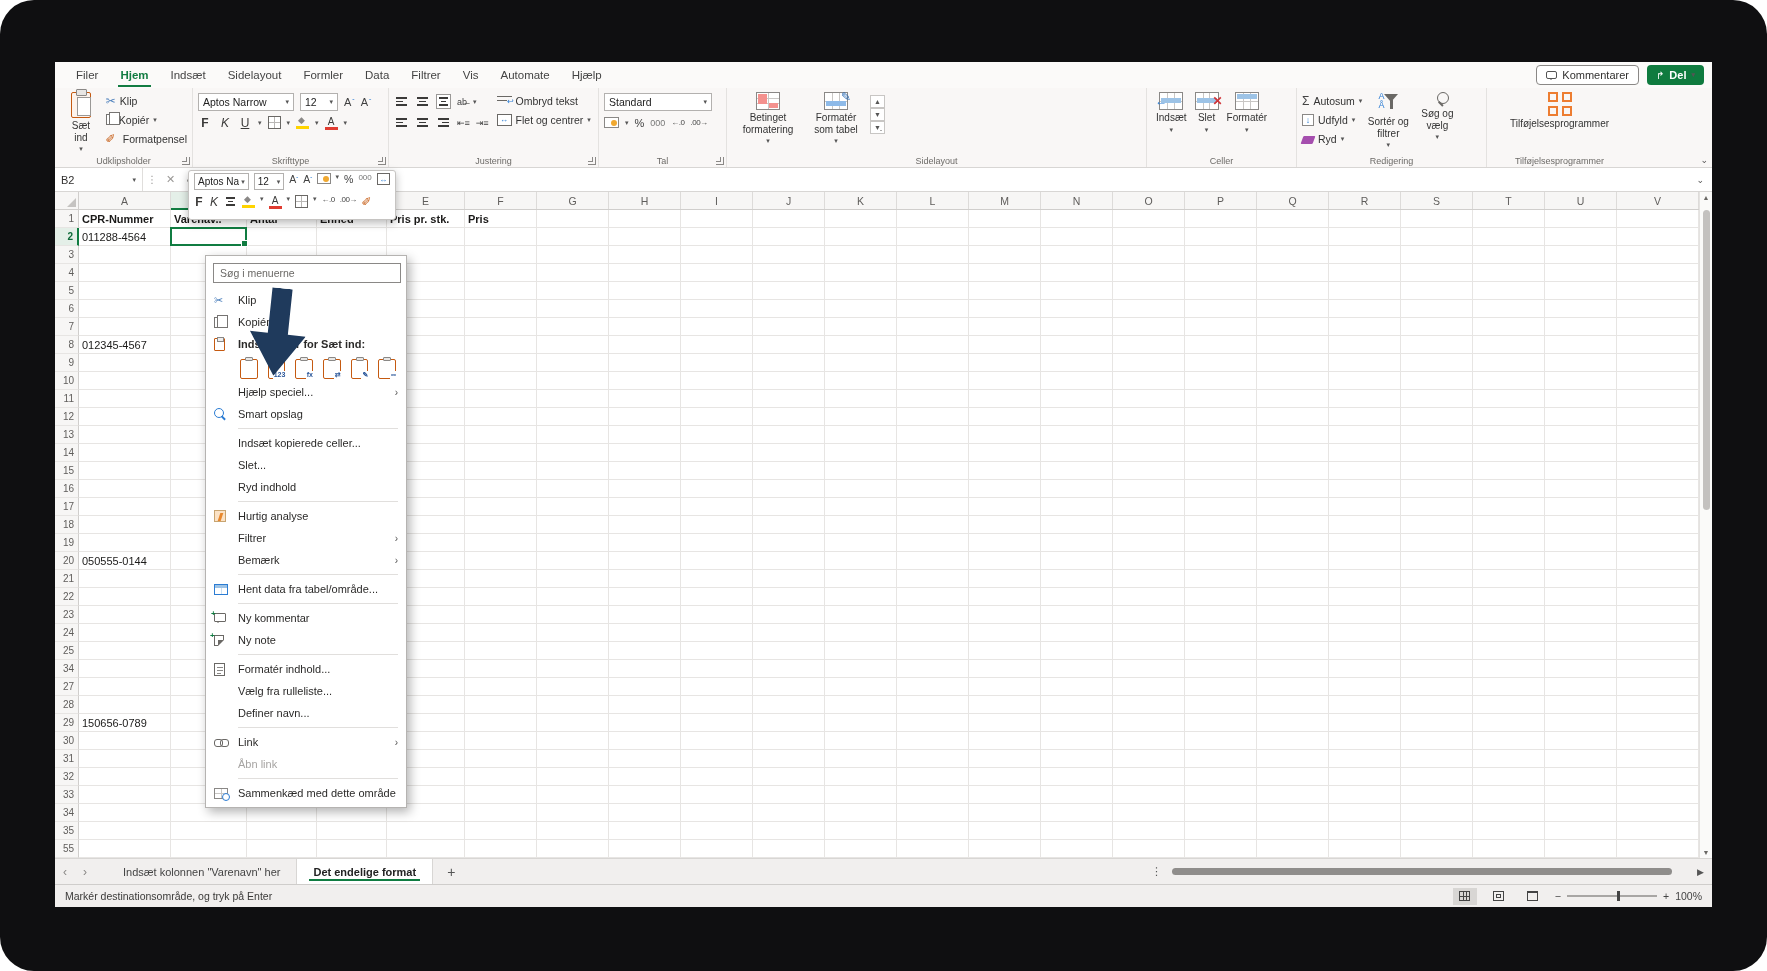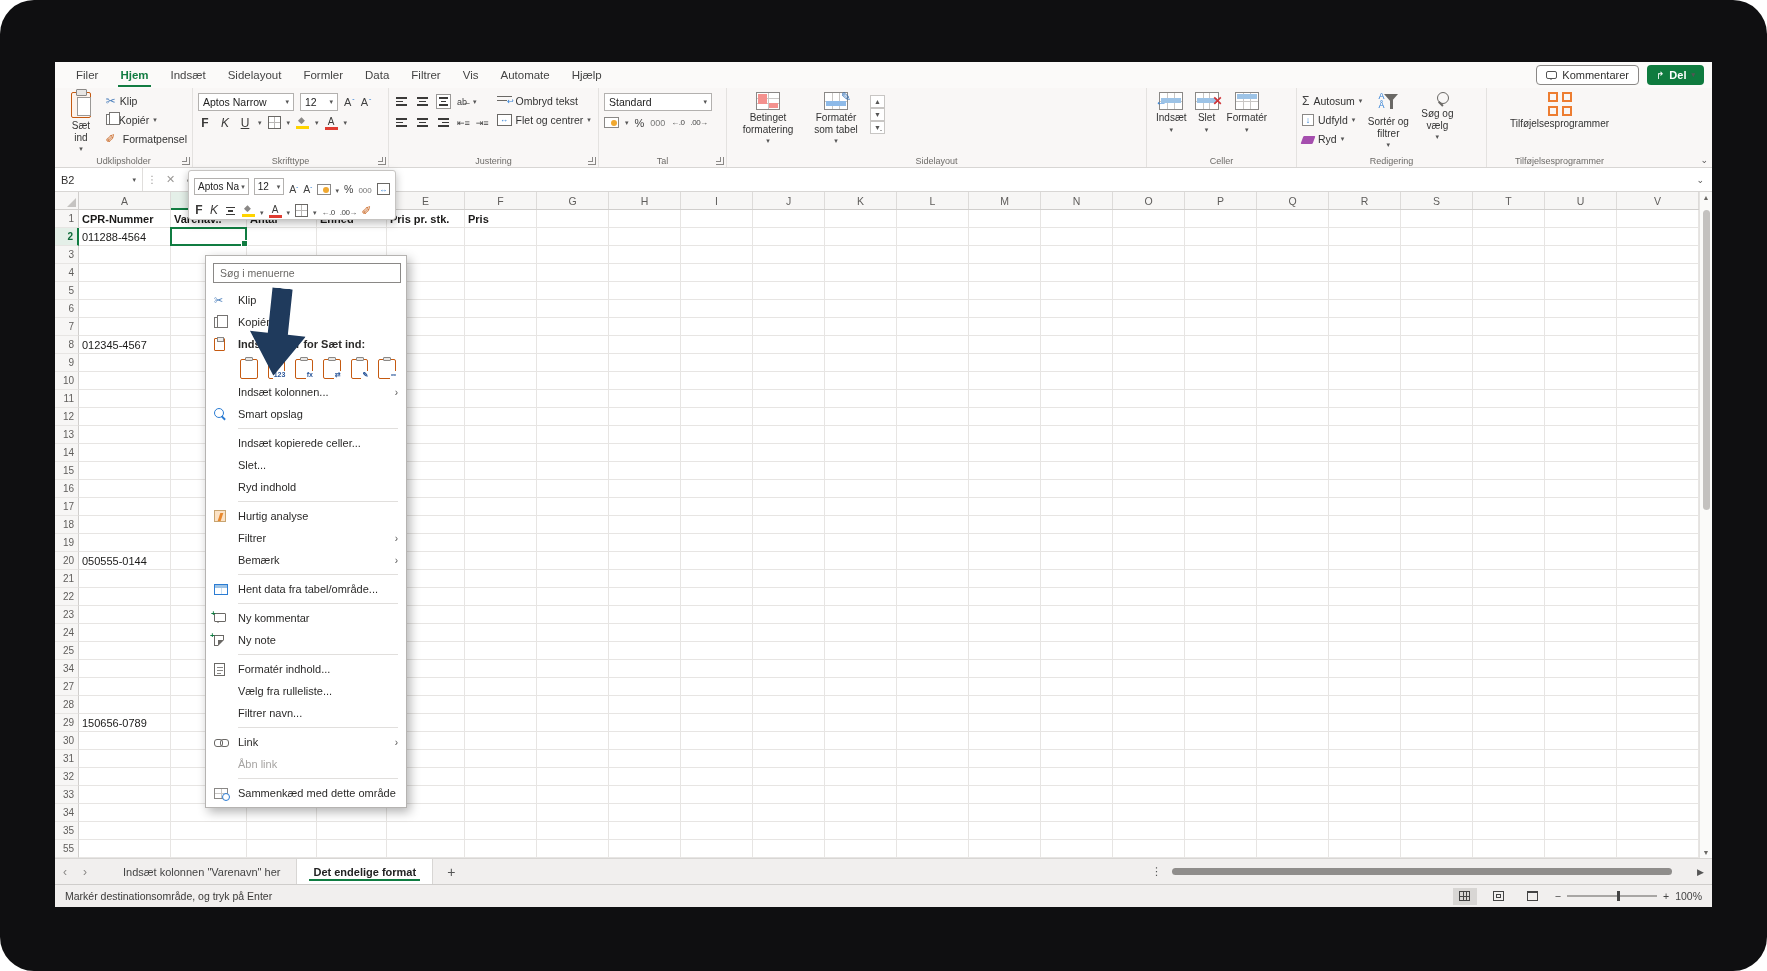--- a/index.html
+++ b/index.html
@@ -149,21 +149,21 @@
   .vb-grid { width: 11px; height: 10px; border: 1px solid #444; background: linear-gradient(#444,#444) 33% 0/1px 100% no-repeat, linear-gradient(#444,#444) 66% 0/1px 100% no-repeat, linear-gradient(#444,#444) 0 50%/100% 1px no-repeat; }
   .vb-page { width: 11px; height: 10px; border: 1px solid #444; display: flex; align-items: center; justify-content: center; }
   .vb-page i { width: 5px; height: 4px; border: 1px solid #444; }
   .vb-break { width: 11px; height: 10px; border: 1px solid #444; border-top: 2px solid #444; }
   .zoomctl { display: flex; align-items: center; gap: 6px; color: #444; }
   .ztrack { width: 90px; height: 2px; background: #a8a6a4; position: relative; }
   .zthumb { position: absolute; left: 55%; top: -4px; width: 3px; height: 10px; background: #444; }
 
   
   .minitb { position: absolute; left: 133px; top: 108px; width: 208px; background: #fff; border: 1px solid #c6c4c2; border-radius: 3px; box-shadow: 0 3px 8px rgba(0,0,0,.28); z-index: 30; padding: 2px 5px; }
-  .mrow { display: flex; align-items: flex-end; gap: 5px; height: 22px; }
+  .mrow { display: flex; align-items: flex-start; gap: 5px; height: 22px; }
   .mdd { border: 1px solid #b3b1af; background: #fff; height: 17px; display: flex; align-items: center; justify-content: space-between; font-size: 10px; padding: 0 3px; color: #222; }
   .msym { font-size: 10.5px; color: #404040; display: flex; align-items: center; }
 
   
   .ctxmenu { position: absolute; left: 150px; top: 193px; width: 202px; background: #fff; border: 1px solid #b5b3b1; box-shadow: 3px 4px 10px rgba(0,0,0,.3); z-index: 40; padding: 4px 0 3px; }
   .ctx-search { margin: 3px 7px 6px; height: 20px; width: 188px; border: 1px solid #8a8886; font-size: 10.5px; padding: 0 6px; color: #333; font-family: "Liberation Sans", sans-serif; }
   .ctx-search::placeholder { color: #6a6865; }
   .mi { display: flex; align-items: center; height: 22px; padding: 0 8px 0 8px; font-size: 11px; color: #2b2a29; white-space: nowrap; }
   .mi .ictd { width: 24px; display: flex; align-items: center; justify-content: flex-start; flex: none; }
   .mi .lbl { flex: 1; overflow: hidden; }
@@ -1509,21 +1509,21 @@
               <span class="tag">✎</span>
             </div>
             <div class="pbtn">
               <span class="body"></span>
               <span class="clip"></span>
               <span class="tag">∞</span>
             </div>
           </div>
           <div class="mi">
             <span class="ictd"></span>
-            <span class="lbl">Indsæt kolonnen...</span>
+            <span class="lbl">Hjælp speciel...</span>
             <span class="sub">›</span>
           </div>
           <div class="mi">
             <span class="ictd">
               <span class="mi-mag"></span>
             </span>
             <span class="lbl">Smart opslag</span>
           </div>
           <div class="msep"></div>
           <div class="mi">
@@ -1581,21 +1581,21 @@
               <span class="mi-dialog"></span>
             </span>
             <span class="lbl">Formatér indhold...</span>
           </div>
           <div class="mi">
             <span class="ictd"></span>
             <span class="lbl">Vælg fra rulleliste...</span>
           </div>
           <div class="mi">
             <span class="ictd"></span>
-            <span class="lbl">Filtrer navn...</span>
+            <span class="lbl">Definer navn...</span>
           </div>
           <div class="msep"></div>
           <div class="mi">
             <span class="ictd">
               <span class="mi-link"></span>
             </span>
             <span class="lbl">Link</span>
             <span class="sub">›</span>
           </div>
           <div class="mi disabled">

